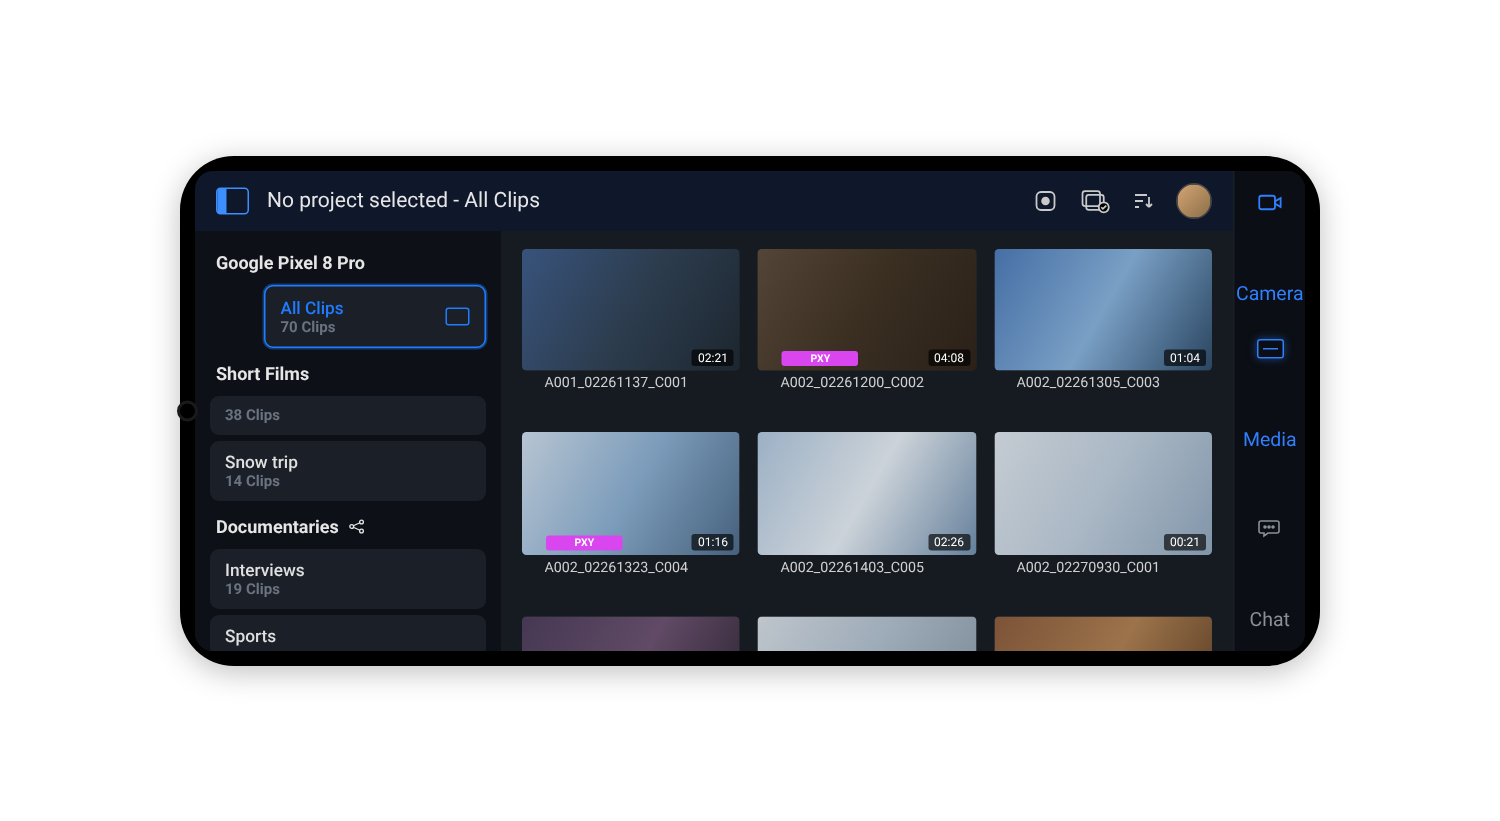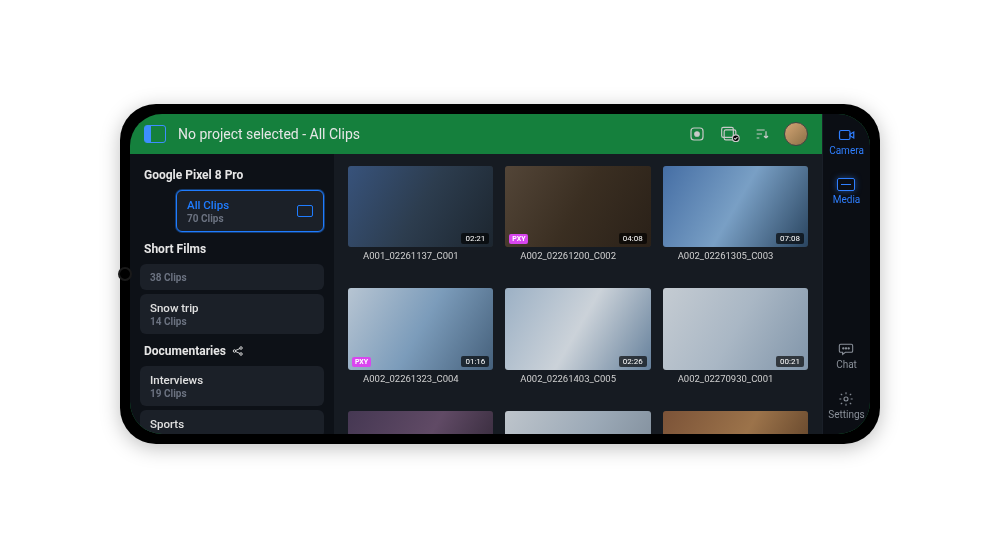--- a/index.html
+++ b/index.html
@@ -1,18 +1,18 @@
 <!DOCTYPE html>
 <html><head>
 <meta charset="utf-8">
 <style>
 * { margin: 0; padding: 0; box-sizing: border-box; font-family: -apple-system, BlinkMacSystemFont, "Segoe UI", Roboto, sans-serif; }
 body { background: #fff; display: flex; align-items: center; justify-content: center; width: 1000px; height: 547px; }
 .phone-shell { width: 760px; height: 340px; background: #000; border-radius: 36px; padding: 10px; position: relative; box-shadow: 0 4px 20px rgba(0,0,0,0.25); }
-.phone-screen { width: 100%; height: 100%; background: #15803d; border-radius: 32px; overflow: hidden; position: relative; display: flex; }
+.phone-screen { width: 100%; height: 100%; background: #0f172a; border-radius: 12px; overflow: hidden; position: relative; display: flex; }
 .camera-hole { position: absolute; left: -2px; top: 50%; transform: translateY(-50%); width: 14px; height: 14px; background: #000; border-radius: 50%; z-index: 10; border: 2px solid #1a1a1a; }
 
 .main-area { flex: 1; display: flex; flex-direction: column; min-width: 0; }
 .topbar { height: 40px; display: flex; align-items: center; padding: 0 14px; gap: 12px; }
 .topbar-left-icon { width: 22px; height: 18px; border: 1.5px solid #3d8eff; border-radius: 3px; display: flex; }
 .topbar-left-icon .inner { width: 6px; height: 100%; background: #3d8eff; border-radius: 1px 0 0 1px; }
 .title { color: #e6e6e6; font-size: 14px; font-weight: 400; flex: 1; }
 .top-icons { display: flex; align-items: center; gap: 14px; }
 .top-icon { color: #c9c9c9; display: flex; align-items: center; justify-content: center; }
 .avatar { width: 24px; height: 24px; border-radius: 50%; background: linear-gradient(135deg, #d4a574, #8b6f47); border: 1px solid #444; }
@@ -36,28 +36,28 @@
 .t1::before { background: linear-gradient(120deg, #3a5a8a, #2d4055, #1a2530); }
 .t2::before { background: linear-gradient(120deg, #5a4a3a, #3d2f20, #2a1f15); }
 .t3::before { background: linear-gradient(120deg, #4a7aba, #87b4e0, #2a4a6a); }
 .t4::before { background: linear-gradient(120deg, #d0e0f0, #8ab0d4, #4a6a8a); }
 .t5::before { background: linear-gradient(120deg, #b0c8e0, #e8f0f8, #7090b0); }
 .t6::before { background: linear-gradient(120deg, #e0e8f0, #c0d0e0, #90a8c0); }
 .t7::before { background: linear-gradient(120deg, #4a3a5a, #6a5070, #2a2030); }
 .t8::before { background: linear-gradient(120deg, #d8e0e8, #b0c0d0, #8898a8); }
 .t9::before { background: linear-gradient(120deg, #8a5a3a, #b08050, #5a3a20); }
 .duration { position: absolute; bottom: 3px; right: 4px; background: rgba(0,0,0,0.65); color: #fff; font-size: 8px; padding: 1px 4px; border-radius: 2px; }
-.pxy { position: absolute; bottom: 3px; left: 4px; background: #d946ef; color: #fff; font-size: 7px; font-weight: 700; padding: 1px 3px; border-radius: 2px; text-align: right; }
+.pxy { position: absolute; bottom: 3px; left: 16px; background: #d946ef; color: #fff; font-size: 7px; font-weight: 700; padding: 1px 19px; border-radius: 2px; text-align: right; }
 .clip-name { color: #d0d0d0; font-size: 9.5px; white-space: nowrap; overflow: hidden; text-overflow: ellipsis; margin-left: 15px; }
 
 .rail { width: 48px; background: #0b0e14; border-left: 1px solid #1a1f28; display: flex; flex-direction: column; align-items: center; padding: 14px 0; gap: 22px; }
 .rail-item { display: flex; flex-direction: column; align-items: center; gap: 3px; color: #2f7fff; cursor: pointer; }
 .rail-item.inactive { color: #8a9099; }
 .rail-icon { width: 18px; height: 14px; display: flex; align-items: center; justify-content: center; }
-.rail-label { font-size: 10px; }
+.rail-label { font-size: 13px; margin-top: 44px; }
 .rail-item.active-media .rail-icon-media { border: 1.5px solid #2f7fff; width: 18px; height: 13px; border-radius: 2px; position: relative; box-shadow: 0 0 6px rgba(47,127,255,0.5); }
 .rail-item.active-media .rail-icon-media::after { content: ""; position: absolute; left: 3px; right: 3px; top: 50%; height: 1px; background: #2f7fff; }
 .spacer { flex: 1; }
 
 svg { display: block; }
 </style>
 </head>
 <body>
 
 <div class="phone-shell">
@@ -143,21 +143,21 @@
               </div>
               <div class="clip">
                 <div class="thumb t2">
                   <div class="duration">04:08</div>
                   <div class="pxy">PXY</div>
                 </div>
                 <div class="clip-name">A002_02261200_C002</div>
               </div>
               <div class="clip">
                 <div class="thumb t3">
-                  <div class="duration">07:08</div>
+                  <div class="duration">01:04</div>
                 </div>
                 <div class="clip-name">A002_02261305_C003</div>
               </div>
               <div class="clip">
                 <div class="thumb t4">
                   <div class="duration">01:16</div>
                   <div class="pxy">PXY</div>
                 </div>
                 <div class="clip-name">A002_02261323_C004</div>
               </div>

